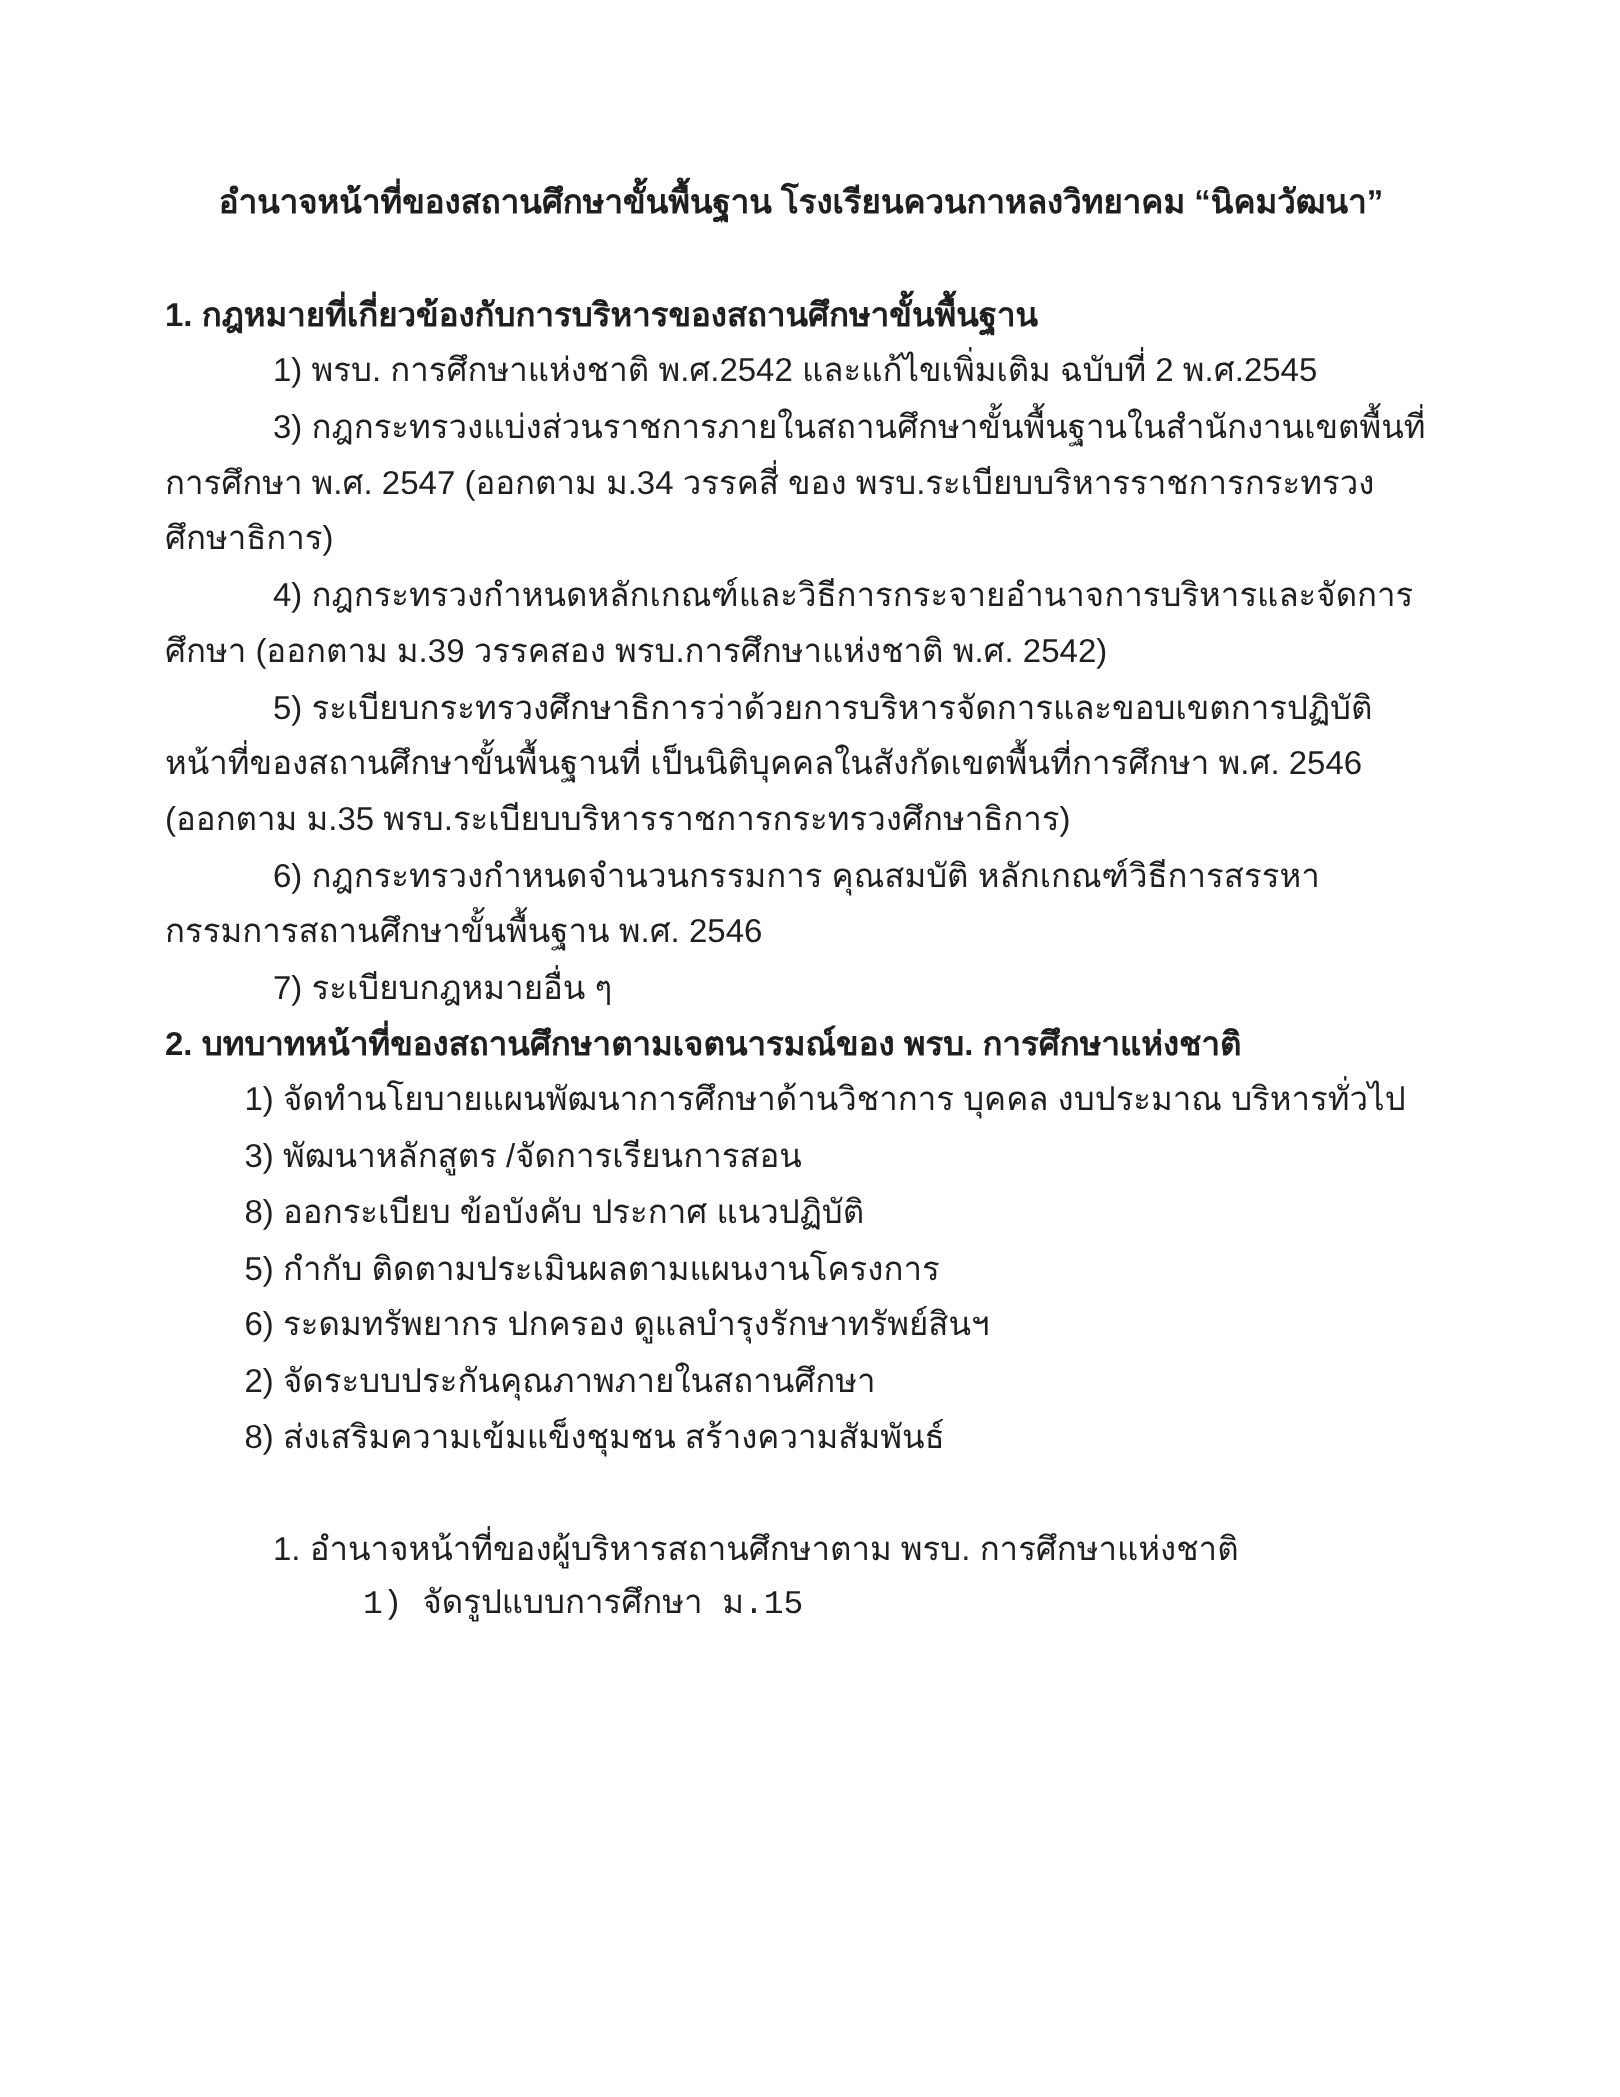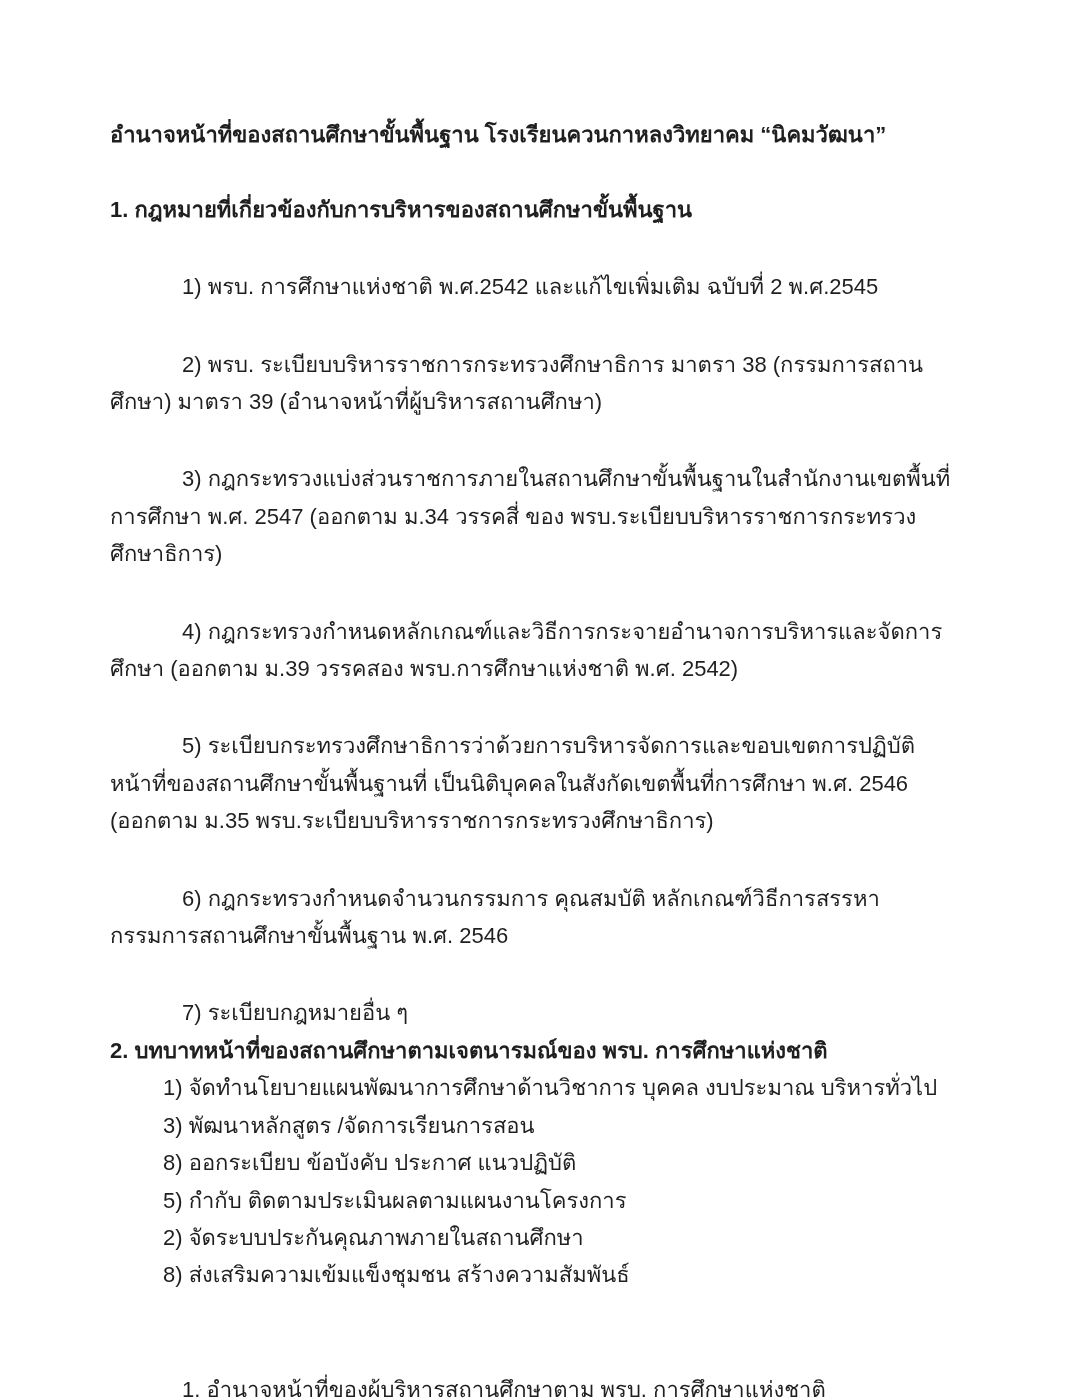--- a/index.html
+++ b/index.html
@@ -15,64 +15,64 @@
     color: #1f1f1f;
     font-family: "Liberation Sans", "DejaVu Sans", sans-serif;
     box-sizing: border-box;
     padding: 116px 122px 40px 110px;
     overflow: hidden;
   }
   .doc-title {
     font-size: 22px;
     line-height: 37.4px;
     font-weight: bold;
+    text-align: center;
     margin: 0 0 37.4px 0;
   }
   .block {
     font-size: 22px;
     line-height: 37.4px;
     margin: 0;
     word-break: normal;
   }
   .block.heading {
     font-weight: bold;
   }
   .block.para {
     text-indent: 72px; 
-    margin-top: 40px;
   }
   .block.item {
     text-indent: 53px; 
   }
   .block.subpara {
     text-indent: 132px; 
     font-family: Liberation Mono, monospace;
   }
   .block.blank {
     height: 37.4px;
   }
 </style>
 </head>
 <body>
 
 <div class="page">
   <h1 class="doc-title">อำนาจหน้าที่ของสถานศึกษาขั้นพื้นฐาน โรงเรียนควนกาหลงวิทยาคม “นิคมวัฒนา”</h1>
   <div id="doc-body">
       <div class="block heading">1. กฎหมายที่เกี่ยวข้องกับการบริหารของสถานศึกษาขั้นพื้นฐาน</div>
       <div class="block para">1) พรบ. การศึกษาแห่งชาติ พ.ศ.2542 และแก้ไขเพิ่มเติม ฉบับที่ 2 พ.ศ.2545</div>
-      <div class="block para">2) พรบ. ระเบียบบริหารราชการกระทรวงศึกษาธิการ มาตรา 38 (กรรมการสถานศึกษา) มาตรา 39 (อำนาจหน้าที่ผู้บริหารสถานศึกษา)</div>
       <div class="block para">3) กฎกระทรวงแบ่งส่วนราชการภายในสถานศึกษาขั้นพื้นฐานในสำนักงานเขตพื้นที่การศึกษา พ.ศ. 2547 (ออกตาม ม.34 วรรคสี่ ของ พรบ.ระเบียบบริหารราชการกระทรวงศึกษาธิการ)</div>
       <div class="block para">4) กฎกระทรวงกำหนดหลักเกณฑ์และวิธีการกระจายอำนาจการบริหารและจัดการศึกษา (ออกตาม ม.39 วรรคสอง พรบ.การศึกษาแห่งชาติ พ.ศ. 2542)</div>
       <div class="block para">5) ระเบียบกระทรวงศึกษาธิการว่าด้วยการบริหารจัดการและขอบเขตการปฏิบัติหน้าที่ของสถานศึกษาขั้นพื้นฐานที่ เป็นนิติบุคคลในสังกัดเขตพื้นที่การศึกษา พ.ศ. 2546 (ออกตาม ม.35 พรบ.ระเบียบบริหารราชการกระทรวงศึกษาธิการ)</div>
       <div class="block para">6) กฎกระทรวงกำหนดจำนวนกรรมการ คุณสมบัติ หลักเกณฑ์วิธีการสรรหากรรมการสถานศึกษาขั้นพื้นฐาน พ.ศ. 2546</div>
       <div class="block para">7) ระเบียบกฎหมายอื่น ๆ</div>
       <div class="block heading">2. บทบาทหน้าที่ของสถานศึกษาตามเจตนารมณ์ของ พรบ. การศึกษาแห่งชาติ</div>
       <div class="block item">1) จัดทำนโยบายแผนพัฒนาการศึกษาด้านวิชาการ บุคคล งบประมาณ บริหารทั่วไป</div>
       <div class="block item">3) พัฒนาหลักสูตร /จัดการเรียนการสอน</div>
       <div class="block item">8) ออกระเบียบ ข้อบังคับ ประกาศ แนวปฏิบัติ</div>
       <div class="block item">5) กำกับ ติดตามประเมินผลตามแผนงานโครงการ</div>
+      <div class="block item">6) ระดมทรัพยากร ปกครอง ดูแลบำรุงรักษาทรัพย์สินฯ</div>
       <div class="block item">2) จัดระบบประกันคุณภาพภายในสถานศึกษา</div>
       <div class="block item">8) ส่งเสริมความเข้มแข็งชุมชน สร้างความสัมพันธ์</div>
       <div class="block blank"></div>
       <div class="block para">1. อำนาจหน้าที่ของผู้บริหารสถานศึกษาตาม พรบ. การศึกษาแห่งชาติ</div>
       <div class="block subpara">1) จัดรูปแบบการศึกษา ม.15</div>
     </div>
 </div>
 
 </body></html>

